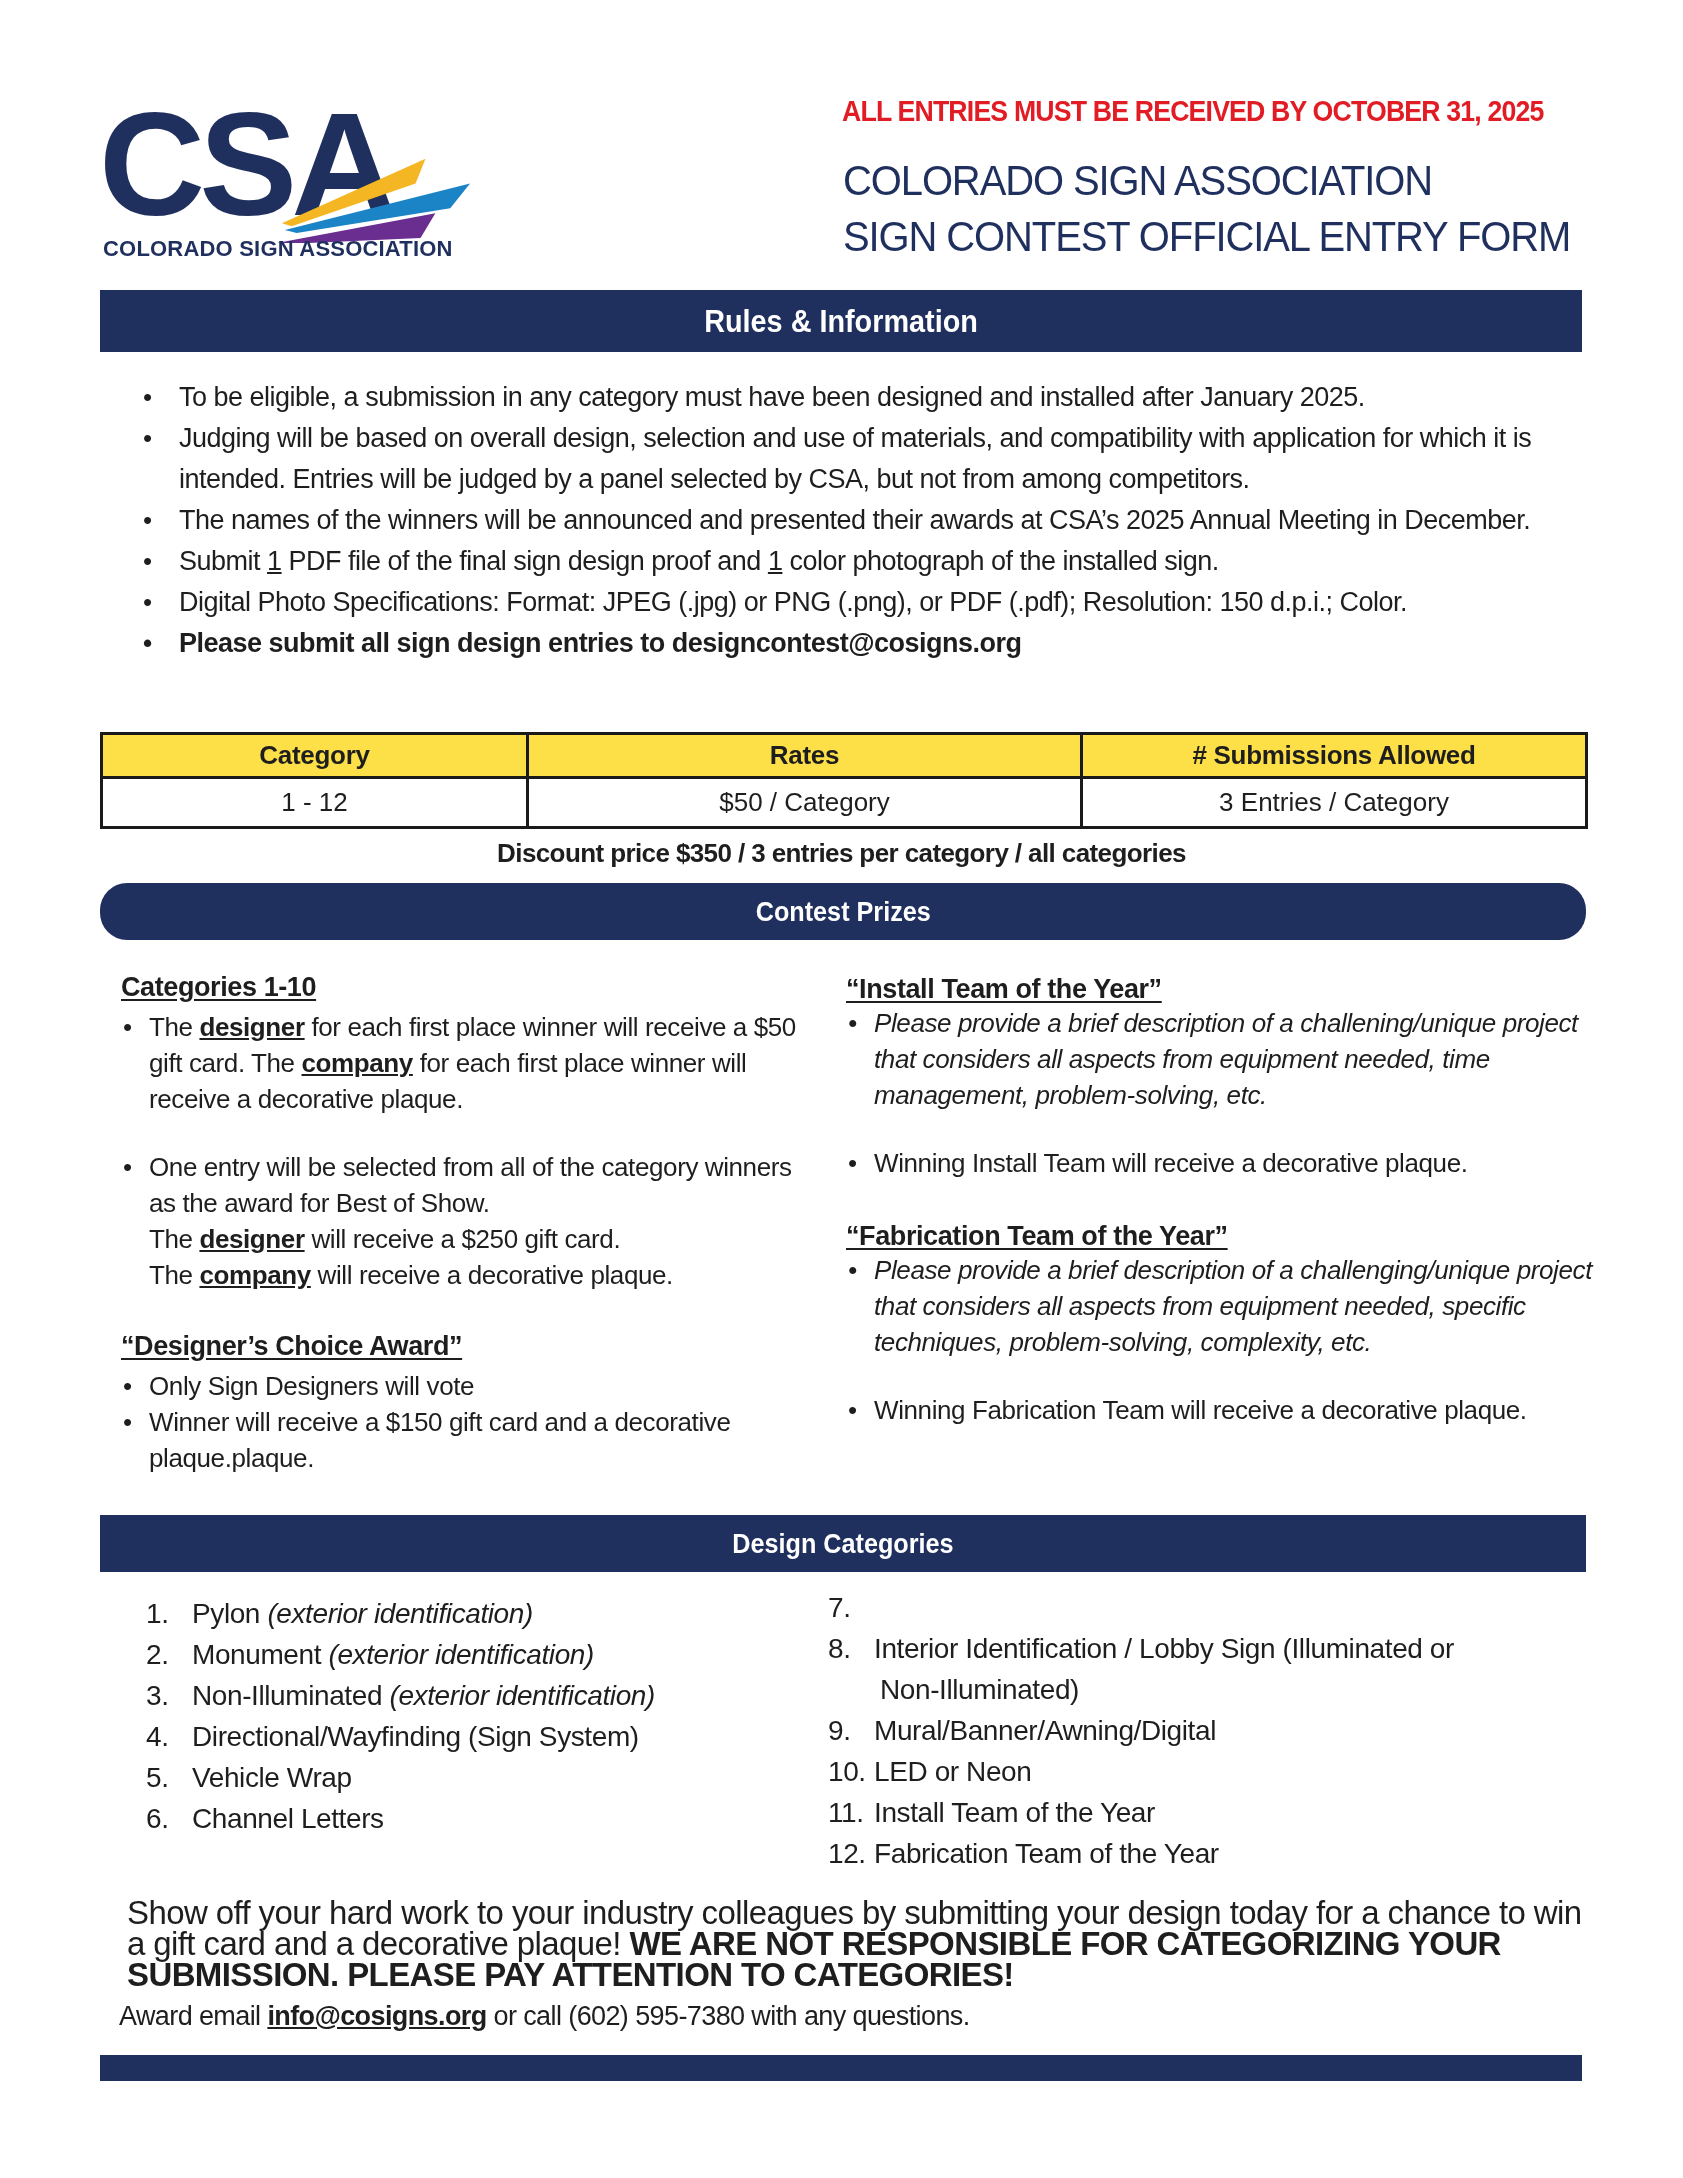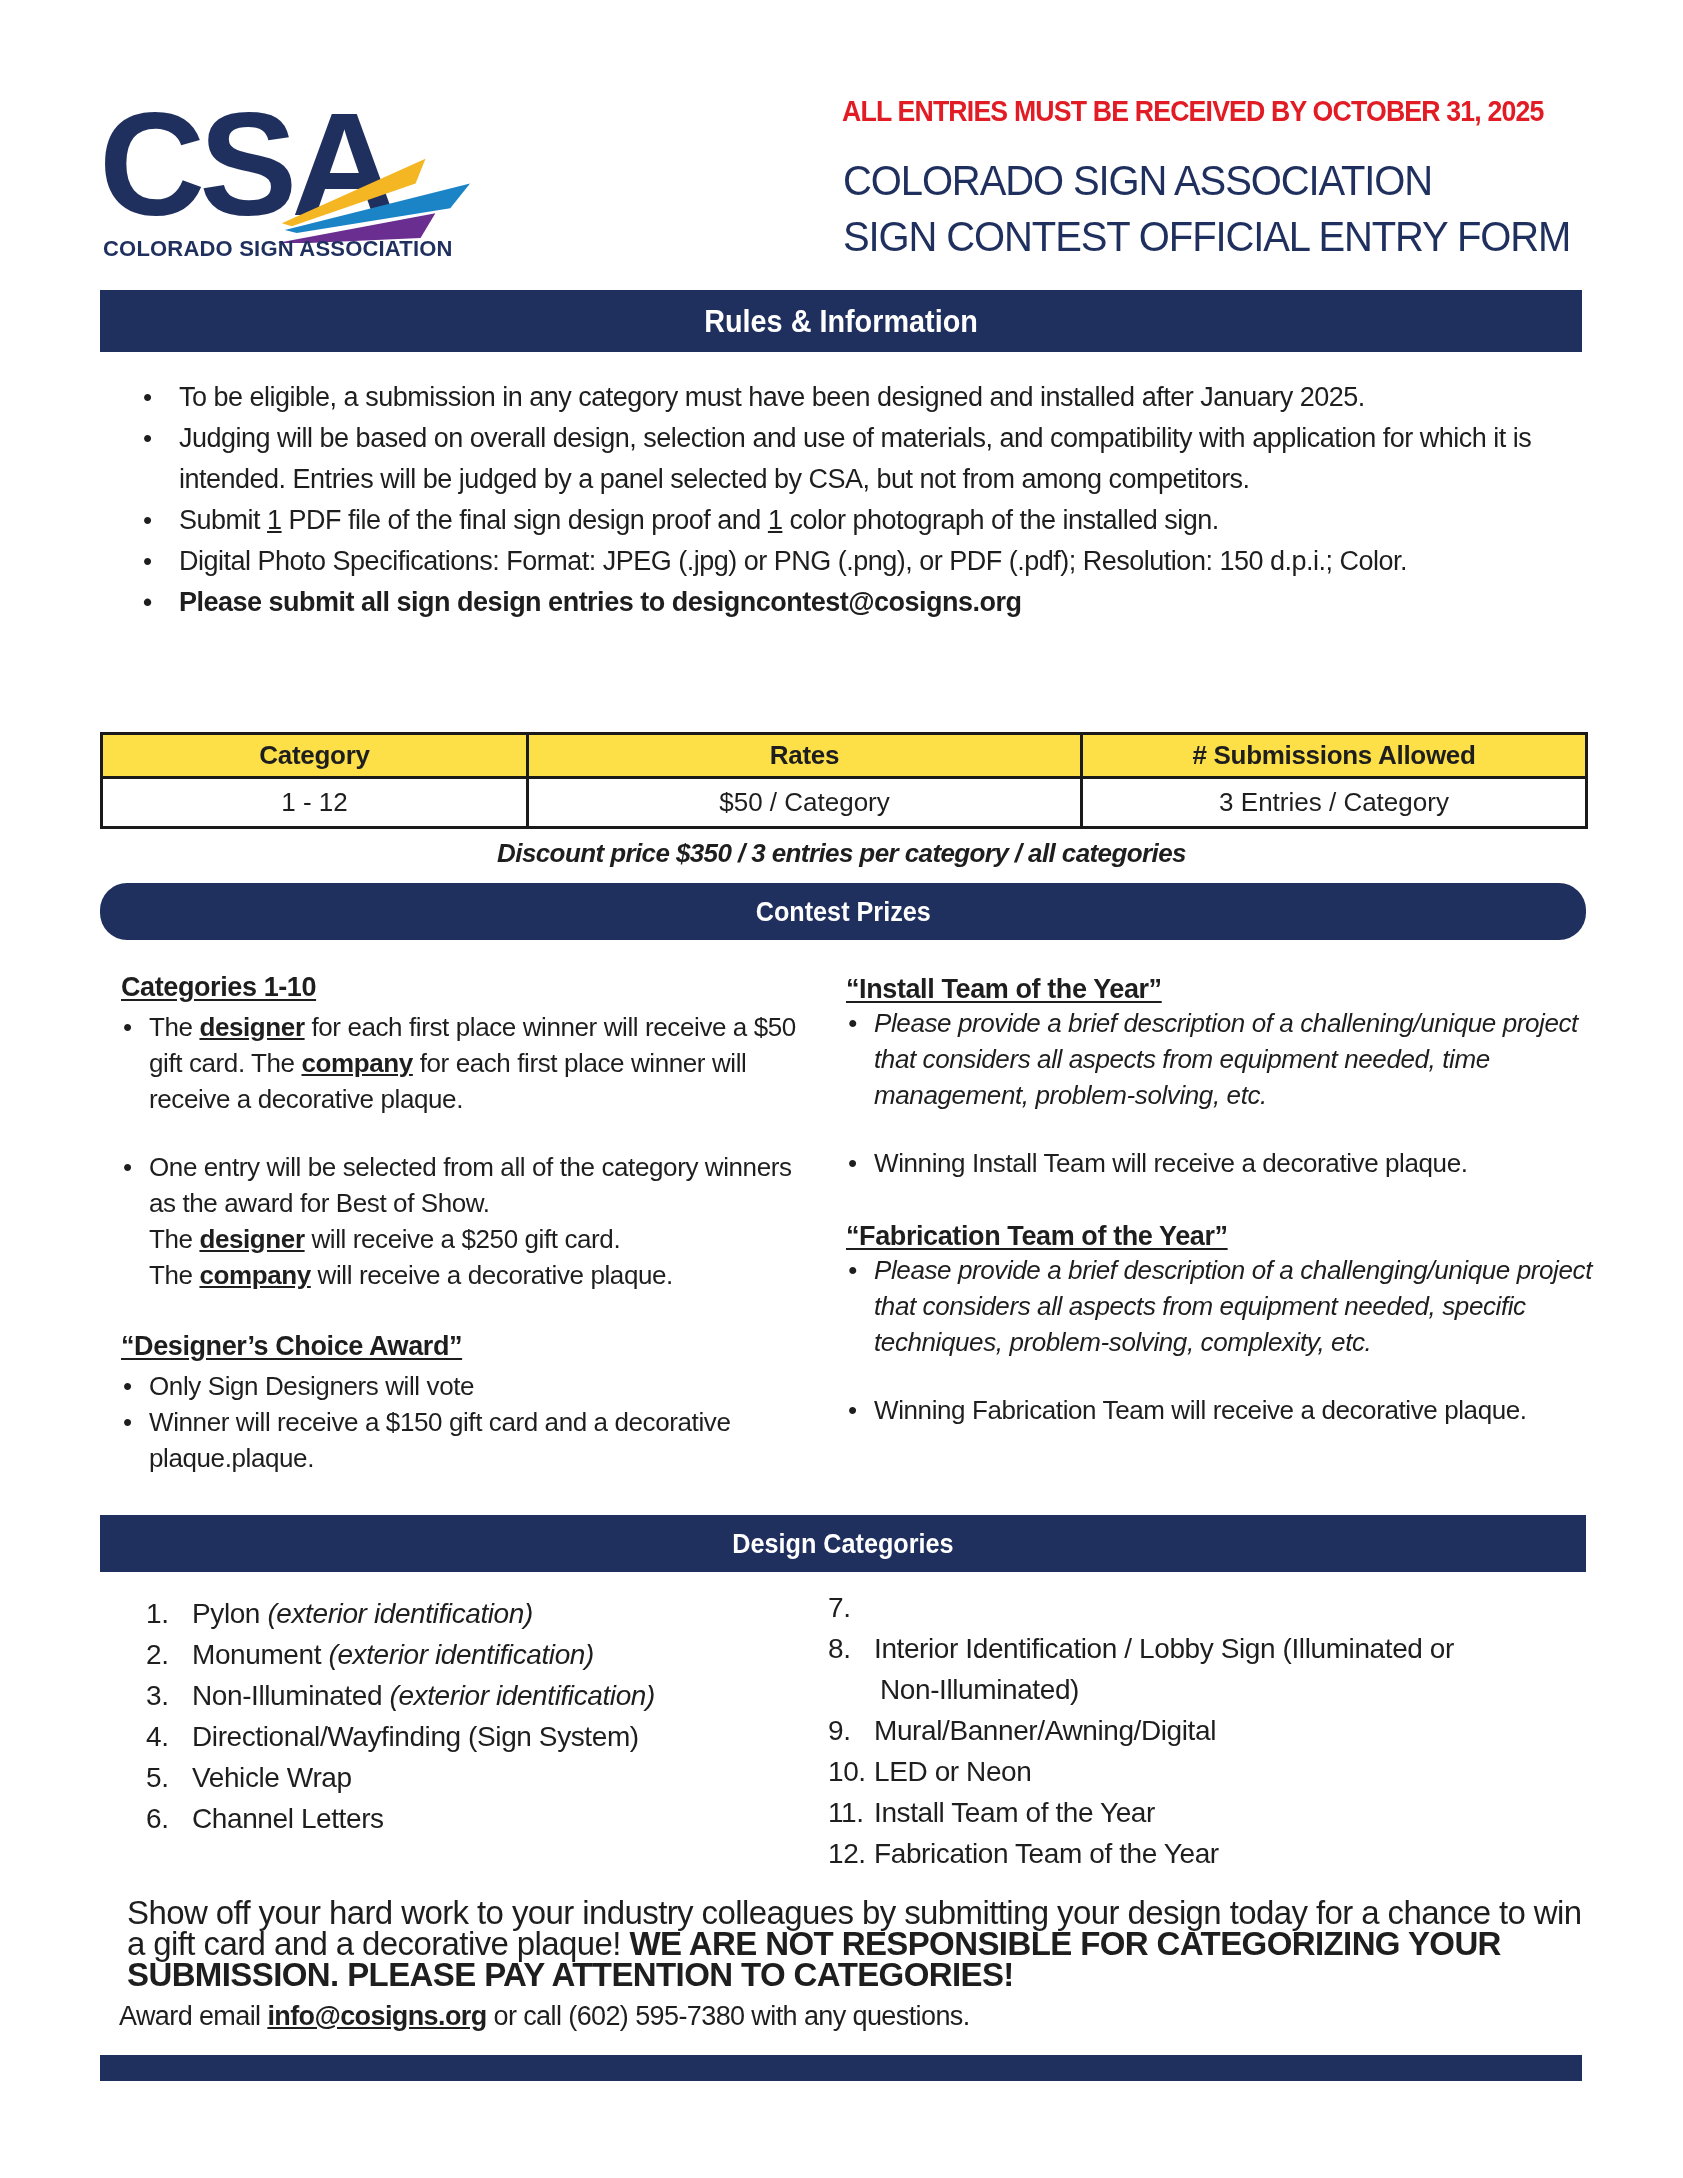--- a/index.html
+++ b/index.html
@@ -32,21 +32,21 @@
   .rules-list li.bold { font-weight: 700; }
   .u { text-decoration: underline; }
 
   
   .rates { position: absolute; left: 100px; top: 732px; width: 1488px; border-collapse: collapse; }
   .rates th, .rates td { border: 3px solid #1a1a1a; text-align: center; font-size: 26px; }
   .rates th { background: #fde047; height: 44px; font-weight: 700; letter-spacing: -0.3px; }
   .rates td { height: 50px; background: #fff; }
   .rates .c1 { width: 426px; } .rates .c2 { width: 554px; }
 
-  .discount { position: absolute; left: 0; width: 1683px; top: 838px; text-align: center; font-size: 26px; font-weight: 700; font-style: italic; letter-spacing: -0.6px; }
+  .discount { position: absolute; left: 0; width: 1683px; top: 838px; text-align: center; font-size: 26px; font-weight: 700; letter-spacing: -0.6px; }
 
   
   .col { position: absolute; }
   .col.left { left: 121px; top: 972px; width: 703px; }
   .col.right { left: 846px; top: 974px; width: 752px; }
   .sub-head { font-size: 27px; font-weight: 700; text-decoration: underline; text-underline-offset: 3px; letter-spacing: -0.4px; }
   .plist { list-style: none; }
   .plist li { position: relative; padding-left: 28px; font-size: 26px; line-height: 36px; letter-spacing: -0.4px; }
   .plist li::before { content: "•"; position: absolute; left: 2px; top: 0; }
   .plist li.it { font-style: italic; }
@@ -84,20 +84,21 @@
 
 <div class="deadline">ALL ENTRIES MUST BE RECEIVED BY OCTOBER 31, 2025</div>
 <div class="title-line l1">COLORADO SIGN ASSOCIATION</div>
 <div class="title-line l2">SIGN CONTEST OFFICIAL ENTRY FORM</div>
 
 <div class="bar rules"><span>Rules &amp; Information</span></div>
 
 <ul class="rules-list">
   <li>To be eligible, a submission in any category must have been designed and installed after January 2025.</li>
   <li>Judging will be based on overall design, selection and use of materials, and compatibility with application for which it is intended. Entries will be judged by a panel selected by CSA, but not from among competitors.</li>
+  <li>The names of the winners will be announced and presented their awards at CSA’s 2025 Annual Meeting in December.</li>
   <li><span>Submit </span><span class="u">1</span><span> PDF file of the final sign design proof and </span><span class="u">1</span><span> color photograph of the installed sign.</span></li>
   <li>Digital Photo Specifications: Format: JPEG (.jpg) or PNG (.png), or PDF (.pdf); Resolution: 150 d.p.i.;  Color.</li>
   <li class="bold">Please submit all sign design entries to designcontest@cosigns.org</li>
 </ul>
 
 <table class="rates">
   <thead>
     <tr>
       <th class="c1">Category</th>
       <th class="c2">Rates</th>

